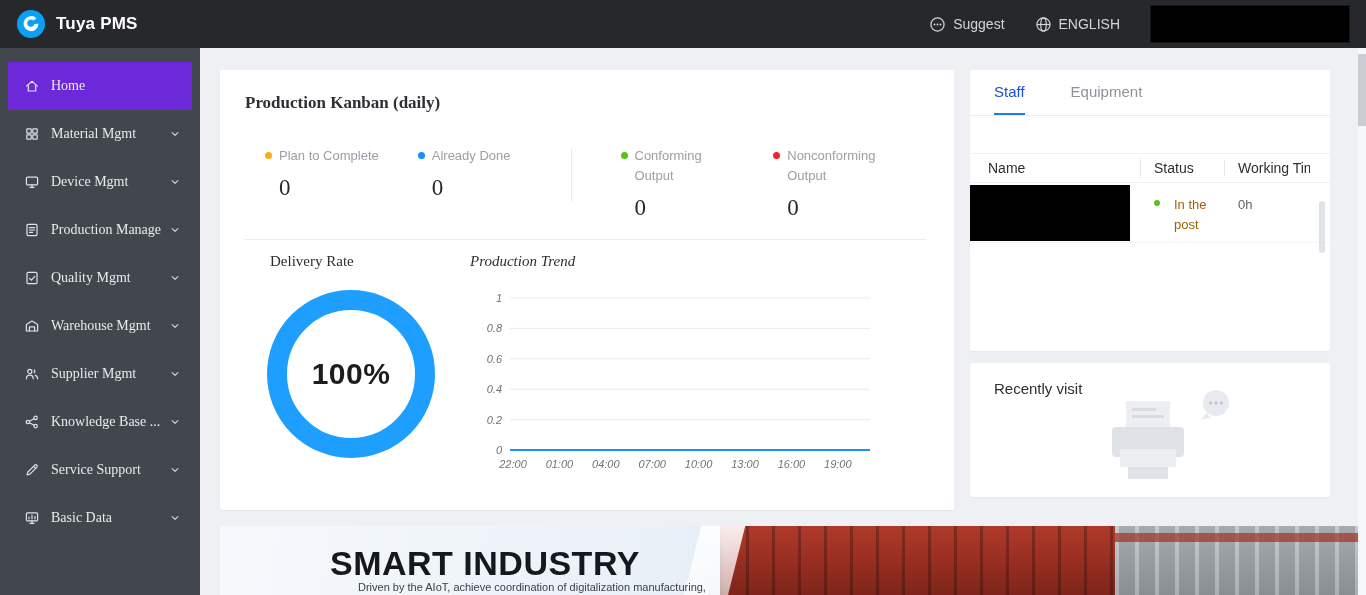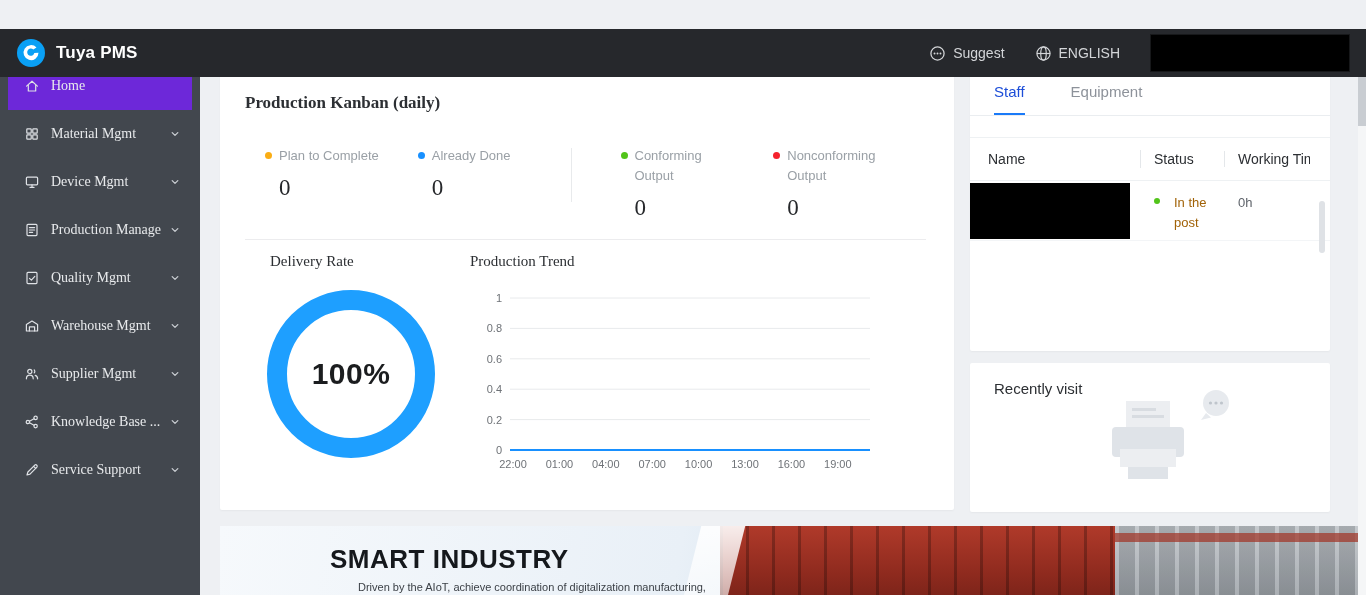--- a/index.html
+++ b/index.html
@@ -1,20 +1,20 @@
 <!DOCTYPE html>
 <html><head>
 <meta charset="utf-8">
 <style>
   * { margin:0; padding:0; box-sizing:border-box; }
   html,body { width:1366px; height:595px; overflow:hidden; }
   body { font-family:"Liberation Sans", sans-serif; background:#eef0f3; position:relative; }
 
   
-  .topbar { position:absolute; left:0; top:0; width:1366px; height:48px; background:#26282c; display:flex; align-items:center; z-index:30;margin-top:29px; }
+  .topbar { position:absolute; left:0; top:0; width:1366px; height:48px; background:#26282c; display:flex; align-items:center; z-index:30; }
   .brand { display:flex; align-items:center; gap:10px; padding-left:16px; cursor:pointer; }
   .brand-name { color:#ffffff; font-size:17px; font-weight:bold; letter-spacing:.2px; }
   .topbar-right { margin-left:auto; display:flex; align-items:center; gap:30px; padding-right:16px; }
   .top-link { display:flex; align-items:center; gap:7px; color:#d3d5d8; font-size:14px; cursor:pointer; white-space:nowrap; }
   .user-redacted { width:200px; height:38px; background:#000; border:1px solid #17181a; cursor:pointer; }
 
   
   .sidebar { position:absolute; left:0; top:48px; width:200px; height:547px; background:#42474e; padding-top:14px; }
   .side-item { position:relative; height:48px; display:flex; align-items:center; margin:0 8px; padding:0 12px 0 16px; color:#e8eaec; cursor:pointer; }
   .side-item.active { background:#6d28d9; }
@@ -32,64 +32,64 @@
   .stat { width:160px; }
   .stat.narrow .stat-label-text { max-width:96px; display:inline-block; }
   .stat-divider { width:1px; height:54px; background:#e8eaec; margin:2px 49px 0 0; flex:none; }
   .stat-label { display:flex; align-items:flex-start; gap:7px; font-size:13px; color:#9aa0a6; line-height:1.55; }
   .dot { width:7px; height:7px; border-radius:50%; margin-top:6px; flex:none; }
   .stat-value { font-family:"Liberation Serif", serif; font-size:23px; color:#26282b; margin:9px 0 0 14px; }
   .sub-title { font-family:"Liberation Serif", serif; font-size:15px; color:#2c2f33; line-height:20px; }
   .delivery { position:absolute; left:42px; top:181px;margin-left:8px; }
   .donut { margin:19px 0 0 -3px; width:168px; height:168px; border-radius:50%; border:20px solid #1e9fff; display:flex; align-items:center; justify-content:center; }
   .donut-val { font-size:30px; font-weight:bold; color:#1b1d1f; letter-spacing:.5px; }
-  .trend { position:absolute; left:250px; top:181px; }
+  .trend { position:absolute; left:250px; top:181px;font-style:italic; }
   #trend-svg { margin-top:16px; display:block; }
 
   
   .staff { left:970px; top:70px; width:360px; height:281px; overflow:hidden; }
   .tabs { display:flex; gap:46px; padding:13px 24px 0; border-bottom:1px solid #eaedf0; }
   .tab { font-size:15px; color:#8d929a; padding-bottom:13px; border-bottom:2px solid transparent; cursor:pointer; }
   .tab.active { color:#1d4ed8; }
-  .thead { display:flex; align-items:center; height:44px; margin-top:21px; border-top:1px solid #eef1f3; border-bottom:1px solid #eef1f3; }
+  .thead { display:flex; align-items:center; height:30px; margin-top:37px; border-top:1px solid #eef1f3; border-bottom:1px solid #eef1f3; }
   .th { font-size:14px; color:#2c2f33; white-space:nowrap; }
   .th-name { width:170px; padding-left:18px; }
   .th-status { width:84px; padding-left:14px; position:relative; }
   .th-time { width:86px; padding-left:14px; position:relative; overflow:hidden; }
   .th-status::before, .th-time::before { content:""; position:absolute; left:0; top:50%; transform:translateY(-50%); width:1px; height:18px; background:#e4e7ea; }
   .trow { display:flex; height:60px; border-bottom:1px solid #f3f5f7; cursor:pointer; }
   .cell-name { width:170px; display:flex; align-items:center; }
   .redact-name { width:160px; height:56px; background:#000; }
   .cell-status { width:84px; padding:12px 0 0 14px; display:flex; gap:14px; font-size:13px; color:#a16207; }
   .status-dot { width:6px; height:6px; border-radius:50%; margin-top:5px; flex:none; }
   .status-text { width:50px; line-height:1.55; }
   .cell-time { padding:14px 0 0 14px; font-size:13px; color:#5f646b; }
   .panel-scroll { position:absolute; right:5px; top:127px; width:6px; height:132px; }
   .panel-thumb { width:6px; height:52px; background:#dfe2e6; border-radius:3px; margin-top:4px; }
 
   
-  .recent { left:970px; top:363px; width:360px; height:149px; overflow:hidden; }
+  .recent { left:970px; top:363px; width:360px; height:134px; overflow:hidden; }
   .recent-title { font-size:15px; color:#2c2f33; padding:17px 0 0 24px; }
   .printer-art { position:absolute; left:128px; top:24px; }
 
   
   .banner { position:absolute; left:220px; top:526px; width:1146px; height:88px; overflow:hidden; cursor:pointer;
             background:linear-gradient(100deg,#f6f9fc 0%,#e9f0f7 40%,#d6e4f0 52%); }
   .banner-red { position:absolute; left:500px; top:0; width:395px; height:88px;
     background:
       repeating-linear-gradient(90deg, rgba(0,0,0,.25) 0 3px, rgba(255,255,255,0) 3px 26px),
       linear-gradient(180deg,#b03a2a 0%, #8e2a1e 55%, #6f1f16 100%); }
   .banner-gray { position:absolute; left:895px; top:0; width:251px; height:88px;
     background:
       repeating-linear-gradient(90deg, rgba(255,255,255,.18) 0 4px, rgba(0,0,0,.10) 4px 20px),
       linear-gradient(180deg,#b9bec3 0%, #8f959b 100%); }
   .banner-redbar { position:absolute; left:895px; top:7px; width:251px; height:9px; background:#a23a2c; opacity:.75; }
   .banner-streak { position:absolute; left:470px; top:-10px; width:44px; height:110px;
     background:linear-gradient(180deg,rgba(255,255,255,.95),rgba(255,255,255,.5)); transform:skewX(-14deg); }
-  .banner-title { position:absolute; left:110px; top:18px; font-size:26px; font-weight:bold; color:#15181c; letter-spacing:.5px; }
+  .banner-title { position:absolute; left:110px; top:18px; font-size:34px; font-weight:bold; color:#15181c; letter-spacing:.5px; }
   .banner-sub { position:absolute; left:138px; top:55px; font-size:11px; color:#3c4147; }
 
   
   .page-scroll { position:absolute; right:0; top:48px; width:8px; height:547px; background:#f5f6f7; cursor:pointer; }
   .page-thumb { width:8px; height:72px; background:#c9cdd2; margin-top:6px; }
 
   svg text { font-family:"Liberation Sans", sans-serif; }
 </style>
 </head>
 <body>
@@ -245,20 +245,34 @@
         </span>
       </div>
       <div class="side-item">
         <span class="side-icon">
           <svg width="16" height="16" viewBox="0 0 16 16" fill="none" stroke="#dfe2e6" stroke-width="1.2" stroke-linecap="round" stroke-linejoin="round">
             <path d="M3 13 l.9 -3 L10.8 3.1 a1.5 1.5 0 0 1 2.1 2.1 L6 12.1 Z"></path>
             <path d="M9.6 4.3 l2.1 2.1"></path>
           </svg>
         </span>
         <span class="side-label">Service Support</span>
+        <span class="side-chevron">
+          <svg width="10" height="10" viewBox="0 0 10 10" fill="none" stroke="#c9cdd2" stroke-width="1.3" stroke-linecap="round" stroke-linejoin="round">
+            <path d="M2.2 3.6 L5 6.4 L7.8 3.6"></path>
+          </svg>
+        </span>
+      </div>
+      <div class="side-item">
+        <span class="side-icon">
+          <svg width="16" height="16" viewBox="0 0 16 16" fill="none" stroke="#dfe2e6" stroke-width="1.2" stroke-linecap="round" stroke-linejoin="round">
+            <rect x="2.4" y="2.8" width="11.2" height="8" rx="1"></rect>
+            <path d="M5 8.8 V7.2 M8 8.8 V5.2 M11 8.8 V6.4 M6 13.4 h4 M8 10.8 v2.6"></path>
+          </svg>
+        </span>
+        <span class="side-label">Basic Data</span>
         <span class="side-chevron">
           <svg width="10" height="10" viewBox="0 0 10 10" fill="none" stroke="#c9cdd2" stroke-width="1.3" stroke-linecap="round" stroke-linejoin="round">
             <path d="M2.2 3.6 L5 6.4 L7.8 3.6"></path>
           </svg>
         </span>
       </div>
     </div>
 </nav>
 
 <section class="card kanban">

